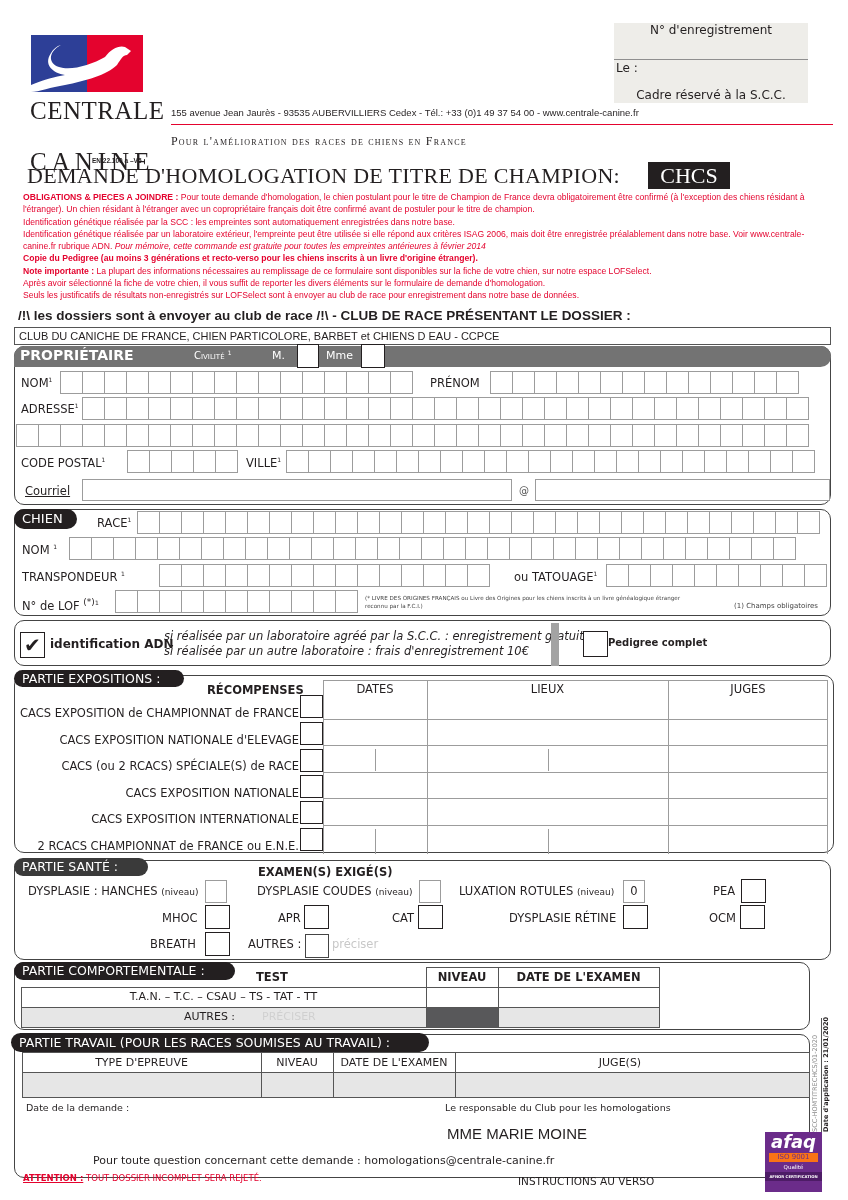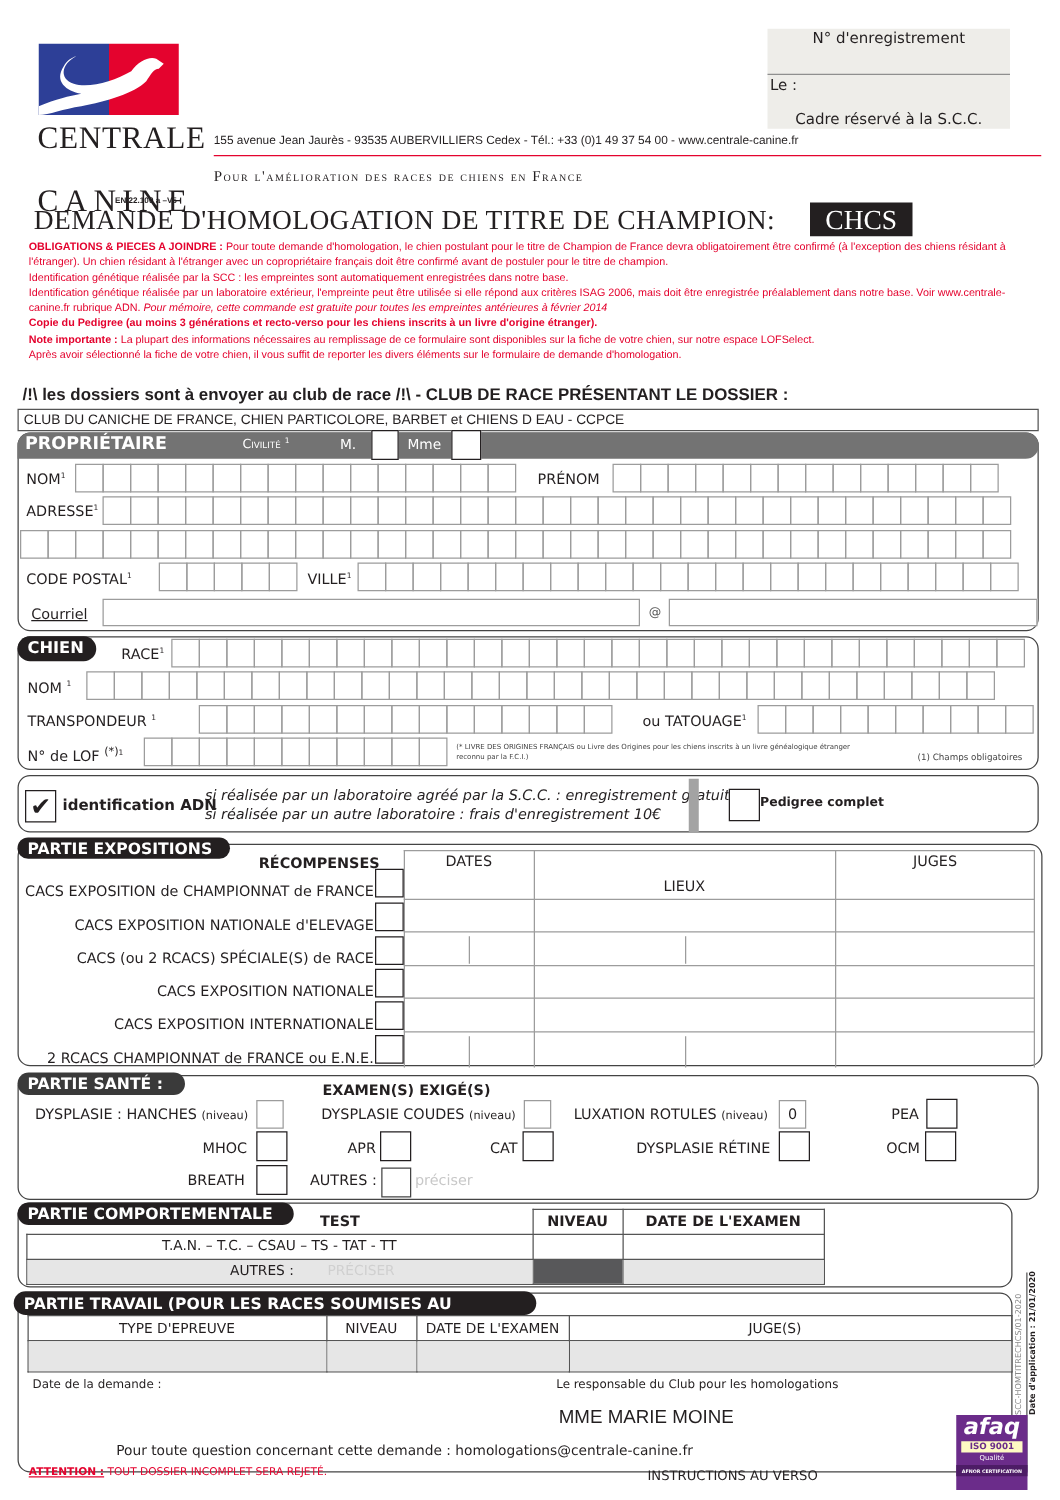--- a/index.html
+++ b/index.html
@@ -31,21 +31,21 @@
 
   .red-notes { left: 23px; top: 191px; width: 806px; font-size: 8.6px; line-height: 12.3px; color: #e4032e; }
   .red-notes b { font-weight: bold; }
   .red-notes i { font-style: italic; }
 
   .club-head { left: 18px; top: 308px; font-size: 13.5px; font-weight: bold; color:#231f20; }
   .club-box { left: 14px; top: 327px; width: 817px; height: 18px; border: 1px solid #555; font-size: 11px; line-height: 16px; padding-left: 4px; }
 
   .section { border: 1.4px solid #444; border-radius: 10px; }
   .bar { background: #737373; color:#fff; font-weight:bold; border-radius: 12px 12px 12px 12px; }
-  .pill { background: #231f20; color:#fff; font-weight:bold; border-radius: 10px; padding: 0 8px; }
+  .pill { background: #231f20; color:#fff; font-weight:normal; border-radius: 10px; padding: 0 8px; }
 
   .cell { position:absolute; height:23px; border:1px solid #9c9c9c; background:#fff; }
   .cells { position:absolute; display:flex; }
   .cells span { width: 23px; height: 23px; border:1px solid #9c9c9c; margin-right:-1px; display:block; }
   .lbl { font-size: 11.5px; }
   sup { font-size: 6px; }
   .chk { position:absolute; width:23px; height:23px; border:1.5px solid #231f20; background:#fff; }
   .tbl-line { position:absolute; background:#9c9c9c; }
   .grey { background:#e6e6e6; }
 </style>
@@ -74,20 +74,21 @@
 <div class="abs title serif">DEMANDE D'HOMOLOGATION DE TITRE DE CHAMPION:</div>
 <div class="abs title-badge serif">CHCS</div>
 
 <div class="abs red-notes sans">
   <div><b>OBLIGATIONS &amp; PIECES A JOINDRE :</b><span> Pour toute demande d'homologation, le chien postulant pour le titre de Champion de France devra obligatoirement être confirmé (à l'exception des chiens résidant à l'étranger). Un chien résidant à l'étranger avec un copropriétaire français doit être confirmé avant de postuler pour le titre de champion.</span></div>
   <div>Identification génétique réalisée par la SCC : les empreintes sont automatiquement enregistrées dans notre base.</div>
   <div><span>Identification génétique réalisée par un laboratoire extérieur, l'empreinte peut être utilisée si elle répond aux critères ISAG 2006, mais doit être enregistrée préalablement dans notre base. Voir www.centrale-canine.fr rubrique ADN. </span><i>Pour mémoire, cette commande est gratuite pour toutes les empreintes antérieures à février 2014</i></div>
   <div><b>Copie du Pedigree (au moins 3 générations et recto-verso pour les chiens inscrits à un livre d'origine étranger).</b></div>
   <div><b>Note importante :</b><span> La plupart des informations nécessaires au remplissage de ce formulaire sont disponibles sur la fiche de votre chien, sur notre espace LOFSelect.</span></div>
   <div>Après avoir sélectionné la fiche de votre chien, il vous suffit de reporter les divers éléments sur le formulaire de demande d'homologation.</div>
+  <div>Seuls les justificatifs de résultats non-enregistrés sur LOFSelect sont à envoyer au club de race pour enregistrement dans notre base de données.</div>
 </div>
 
 <div class="abs club-head sans">/!\ les dossiers sont à envoyer au club de race /!\ - CLUB DE RACE PRÉSENTANT LE DOSSIER :</div>
 <div class="abs club-box lsans">CLUB DU CANICHE DE FRANCE, CHIEN PARTICOLORE, BARBET et CHIENS D EAU - CCPCE</div>
 
 <div class="abs section" style="left:14px;top:346px;width:817px;height:159px;"></div>
 <div class="abs bar" style="left:14px;top:346px;width:817px;height:21px;border-radius:11px 11px 11px 0;">
   <span class="abs" style="left:6px;top:1px;font-size:14px;">PROPRIÉTAIRE</span>
   <span class="abs" style="left:180px;top:3px;font-size:10px;font-weight:normal;font-variant:small-caps;"><span>Civilité</span> <sup>1</sup></span>
   <span class="abs" style="left:258px;top:3px;font-size:11px;font-weight:normal;">M.</span>
@@ -393,21 +394,21 @@
   <div class="tbl-line" style="left:0;top:39px;width:505px;height:1px;"></div>
   <div class="tbl-line" style="left:0;top:65px;width:505px;height:1px;"></div>
   <div class="tbl-line" style="left:0;top:92px;width:505px;height:1px;"></div>
   <div class="tbl-line" style="left:0;top:118px;width:505px;height:1px;"></div>
   <div class="tbl-line" style="left:0;top:145px;width:505px;height:1px;"></div>
   <div class="tbl-line" style="left:52px;top:69px;width:1px;height:22px;"></div>
   <div class="tbl-line" style="left:225px;top:69px;width:1px;height:22px;"></div>
   <div class="tbl-line" style="left:52px;top:149px;width:1px;height:25px;"></div>
   <div class="tbl-line" style="left:225px;top:149px;width:1px;height:25px;"></div>
   <div class="abs" style="left:0;width:104px;top:2px;text-align:center;font-size:11.5px;">DATES</div>
-  <div class="abs" style="left:104px;width:241px;top:2px;text-align:center;font-size:11.5px;margin-top:20px;">LIEUX</div>
+  <div class="abs" style="left:104px;width:241px;top:2px;text-align:center;font-size:11.5px;">LIEUX</div>
   <div class="abs" style="left:345px;width:160px;top:2px;text-align:center;font-size:11.5px;">JUGES</div>
 </div>
 
 <div class="abs" style="left:14px;top:700px;width:285px;font-size:11.5px;text-align:right;line-height:26.6px;">
   <div>CACS EXPOSITION de CHAMPIONNAT de FRANCE</div>
   <div>CACS  EXPOSITION NATIONALE d'ELEVAGE</div>
   <div>CACS (ou 2 RCACS) SPÉCIALE(S) de RACE</div>
   <div>CACS EXPOSITION NATIONALE</div>
   <div>CACS EXPOSITION INTERNATIONALE</div>
   <div>2 RCACS CHAMPIONNAT de FRANCE ou E.N.E.</div>
@@ -499,16 +500,16 @@
 
 <div class="abs" style="left:23px;top:1173px;font-size:8.5px;color:#e4032e;"><b style="text-decoration:underline;">ATTENTION :</b><span> TOUT DOSSIER INCOMPLET SERA REJETÉ.</span></div>
 <div class="abs" style="left:518px;top:1175px;font-size:10.5px;">INSTRUCTIONS AU VERSO</div>
 
 <div class="abs" style="left:821px;top:1018px;width:1px;height:160px;background:#555;"></div>
 <div class="abs" style="left:811px;top:1132px;transform:rotate(-90deg);transform-origin:left top;white-space:nowrap;font-size:6.5px;color:#8a8a8a;">SCC-HOMTITRECHCS/01-2020</div>
 <div class="abs" style="left:822px;top:1132px;transform:rotate(-90deg);transform-origin:left top;white-space:nowrap;font-size:6.5px;font-weight:bold;">Date d'application : 21/01/2020</div>
 
 <div class="abs" style="left:765px;top:1132px;width:57px;height:60px;background:#6b2c8a;color:#fff;text-align:center;">
   <div style="font-size:18px;font-weight:bold;line-height:20px;font-style:italic;">afaq</div>
-  <div style="margin:1px 4px;background:#fef9c3;color:#6b2c8a;font-size:7px;font-weight:bold;line-height:9px;">ISO 9001</div>
+  <div style="margin:1px 4px;background:#f97316;color:#6b2c8a;font-size:7px;font-weight:normal;line-height:9px;">ISO 9001</div>
   <div style="font-size:5.5px;line-height:9px;">Qualité</div>
   <div style="font-size:3.8px;font-weight:bold;line-height:9px;background:#4d1c66;">AFNOR CERTIFICATION</div>
 </div>
 
 </body></html>

